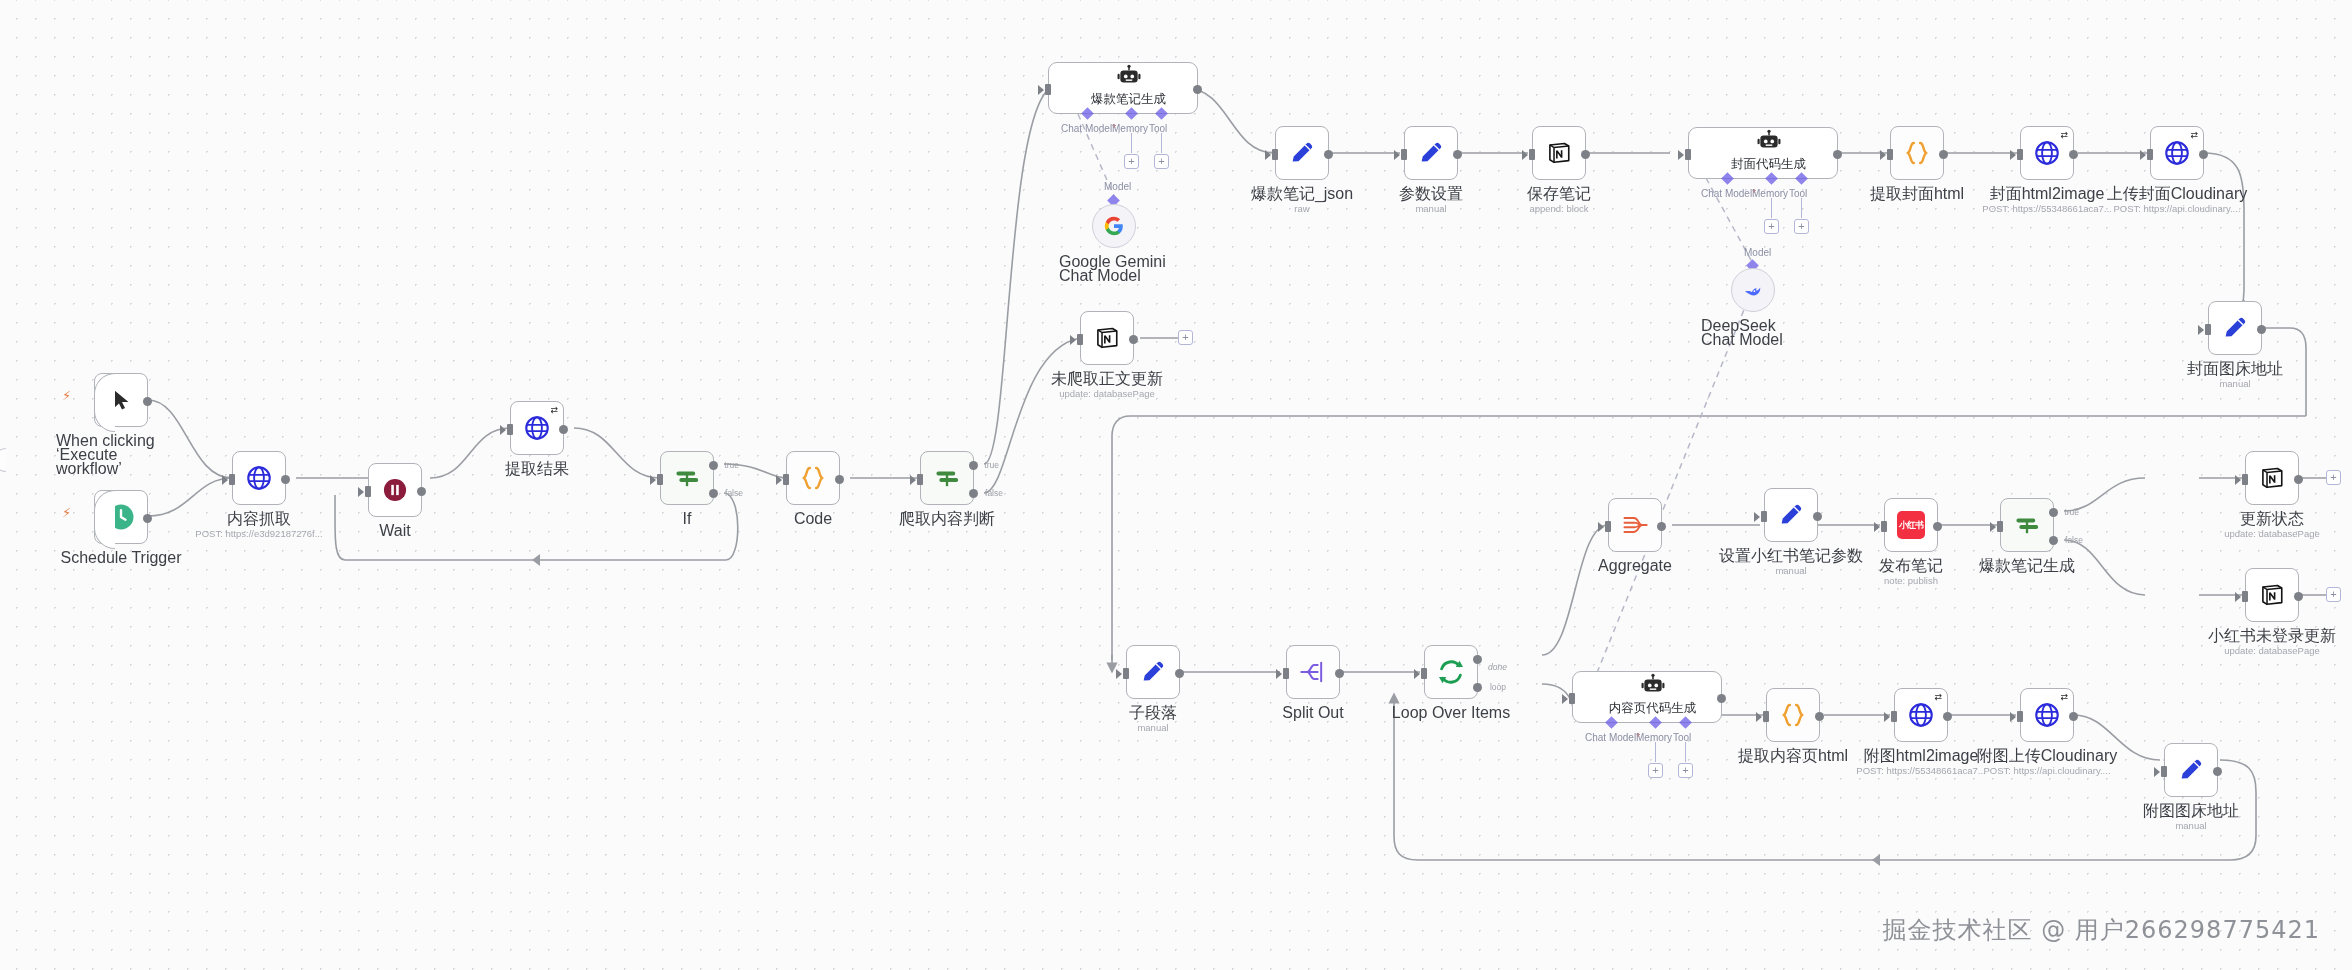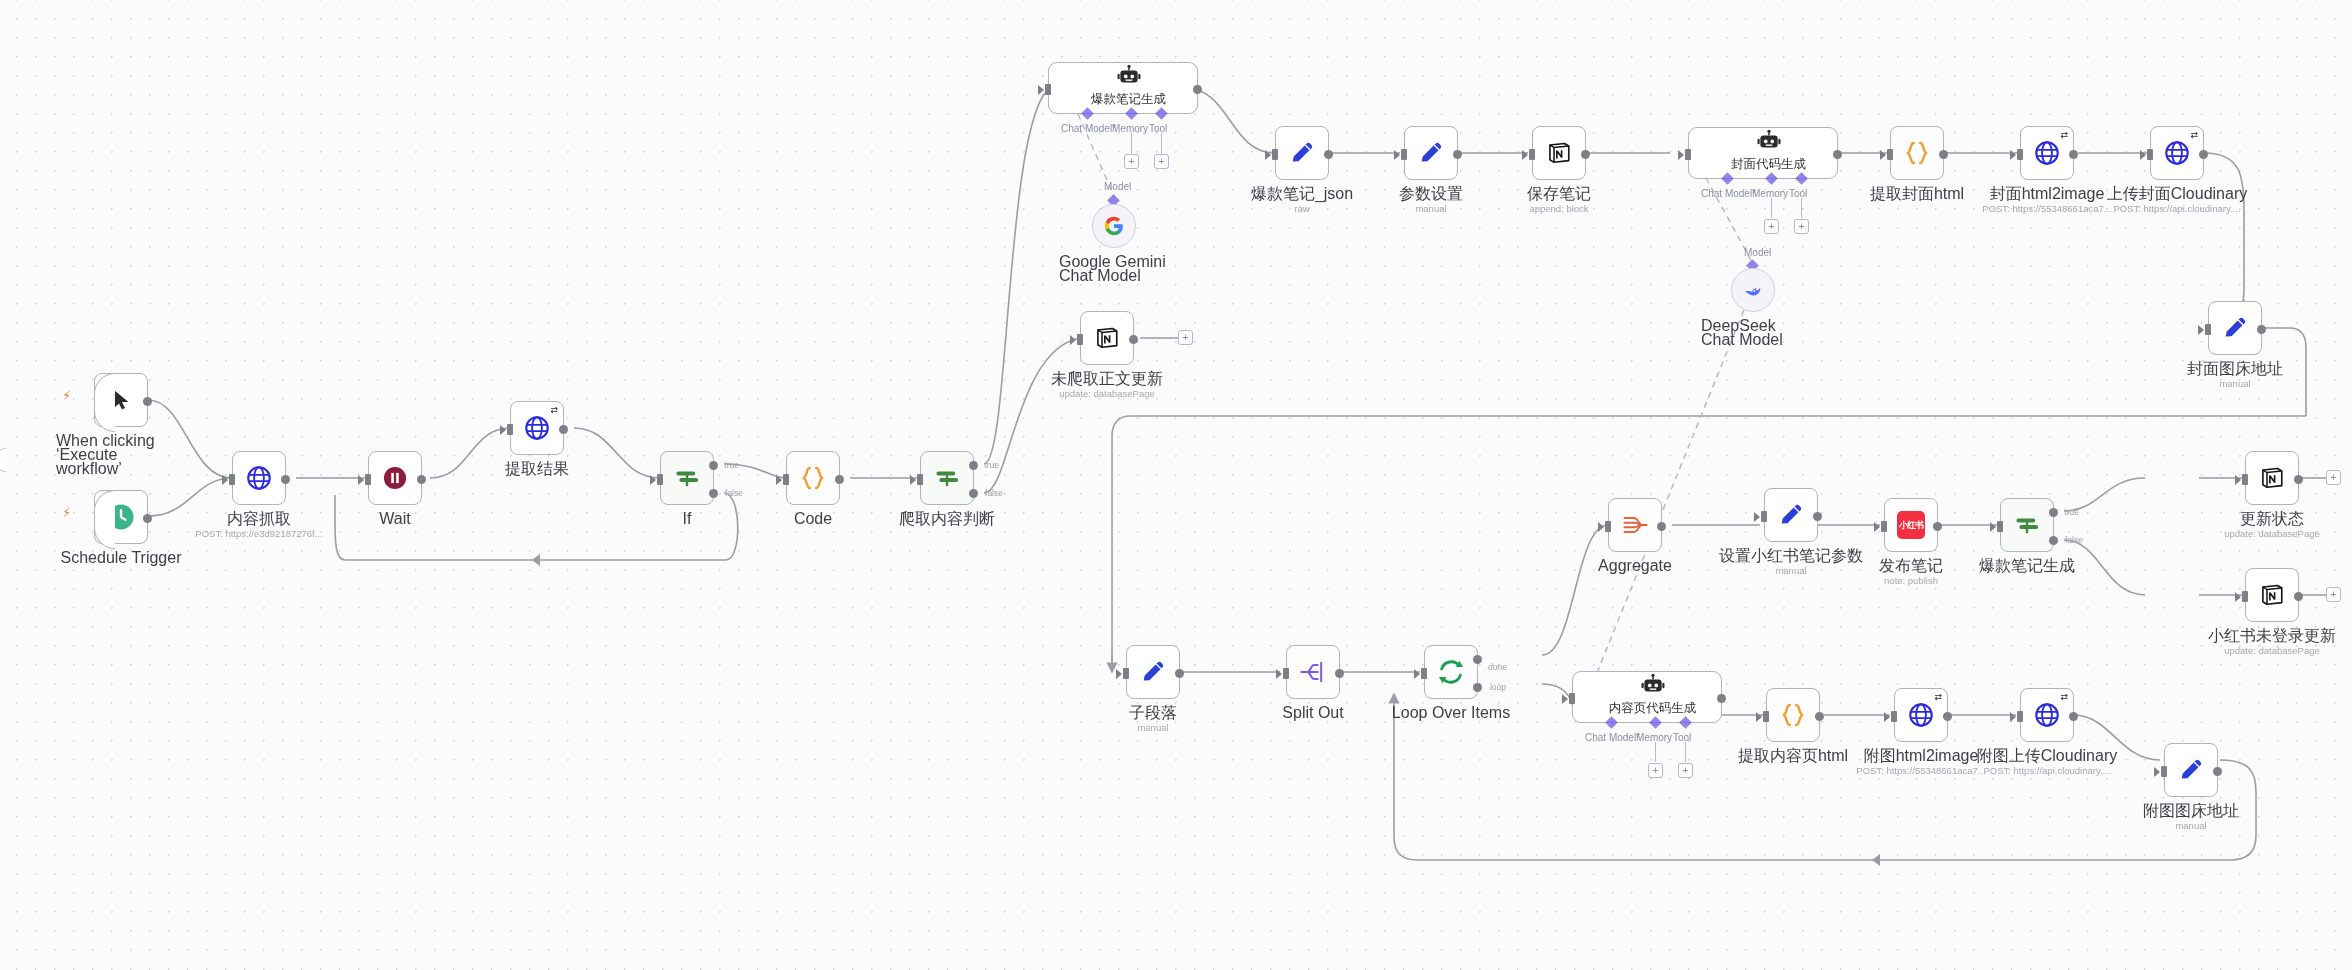--- a/index.html
+++ b/index.html
@@ -201,21 +201,21 @@
       <circle cx="12" cy="12" r="9.2" fill="none" stroke="#2b2bdb" stroke-width="1.8"></circle>
       <ellipse cx="12" cy="12" rx="4.2" ry="9.2" fill="none" stroke="#2b2bdb" stroke-width="1.6"></ellipse>
       <path d="M3 9.3 H21 M3 14.7 H21" stroke="#2b2bdb" stroke-width="1.6"></path>
     </svg>
     <div class="port-in" style="left:-4px; top:22px;"></div>
     <div class="port-out" style="right:-5px; top:23px;"></div>
     <div class="nlabel">内容抓取</div>
     <div class="nsub" style="top:76px;">POST: https://e3d92187276f...</div>
   </div>
 
-  <div class="node sq" style="left:368px; top:451px;">
+  <div class="node sq" style="left:368px; top:463px;">
     <svg class="icon" width="28" height="28" viewBox="0 0 24 24">
       <circle cx="12" cy="12" r="9.5" fill="#8b1c3c"></circle>
       <rect x="8.8" y="7.6" width="2.2" height="8.8" fill="#fff"></rect>
       <rect x="13" y="7.6" width="2.2" height="8.8" fill="#fff"></rect>
     </svg>
     <div class="port-in" style="left:-4px; top:22px;"></div>
     <div class="port-out" style="right:-5px; top:23px;"></div>
     <div class="nlabel">Wait</div>
   </div>
 
@@ -617,13 +617,14 @@
     <svg class="icon" width="28" height="28" viewBox="0 0 24 24">
       <path d="M4 19.2 L4.9 15 L15.8 4.1 a2.3 2.3 0 0 1 3.3 0 l0.8 0.8 a2.3 2.3 0 0 1 0 3.3 L9 19.1 Z" fill="#2b3fd9"></path>
       <path d="M14.7 5.2 L18.8 9.3" stroke="#fff" stroke-width="1.2"></path>
     </svg>
     <div class="port-in" style="left:-4px; top:22px;"></div>
     <div class="port-out" style="right:-5px; top:23px;"></div>
     <div class="nlabel">附图图床地址</div>
     <div class="nsub" style="top:76px;">manual</div>
   </div>
 
+  <div class="watermark">掘金技术社区 @ 用户266298775421</div>
 </div>
 
 </body></html>

